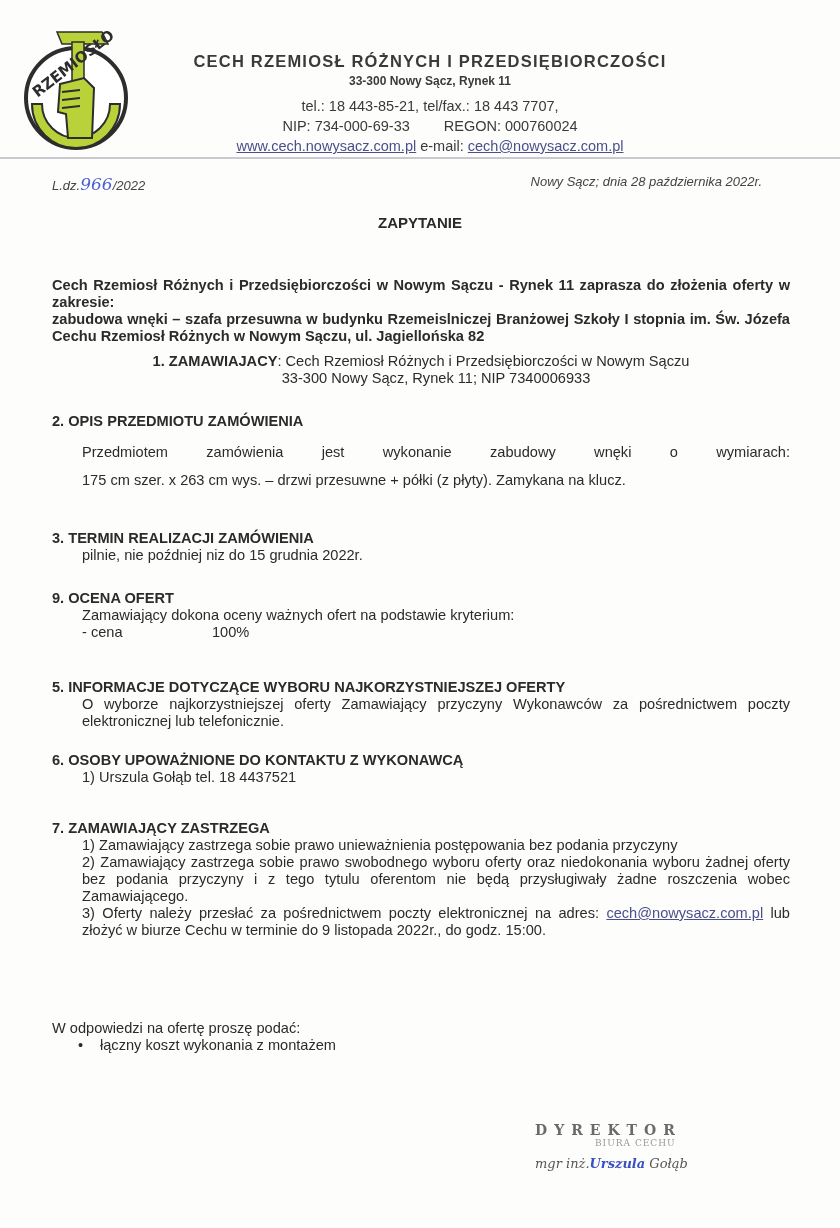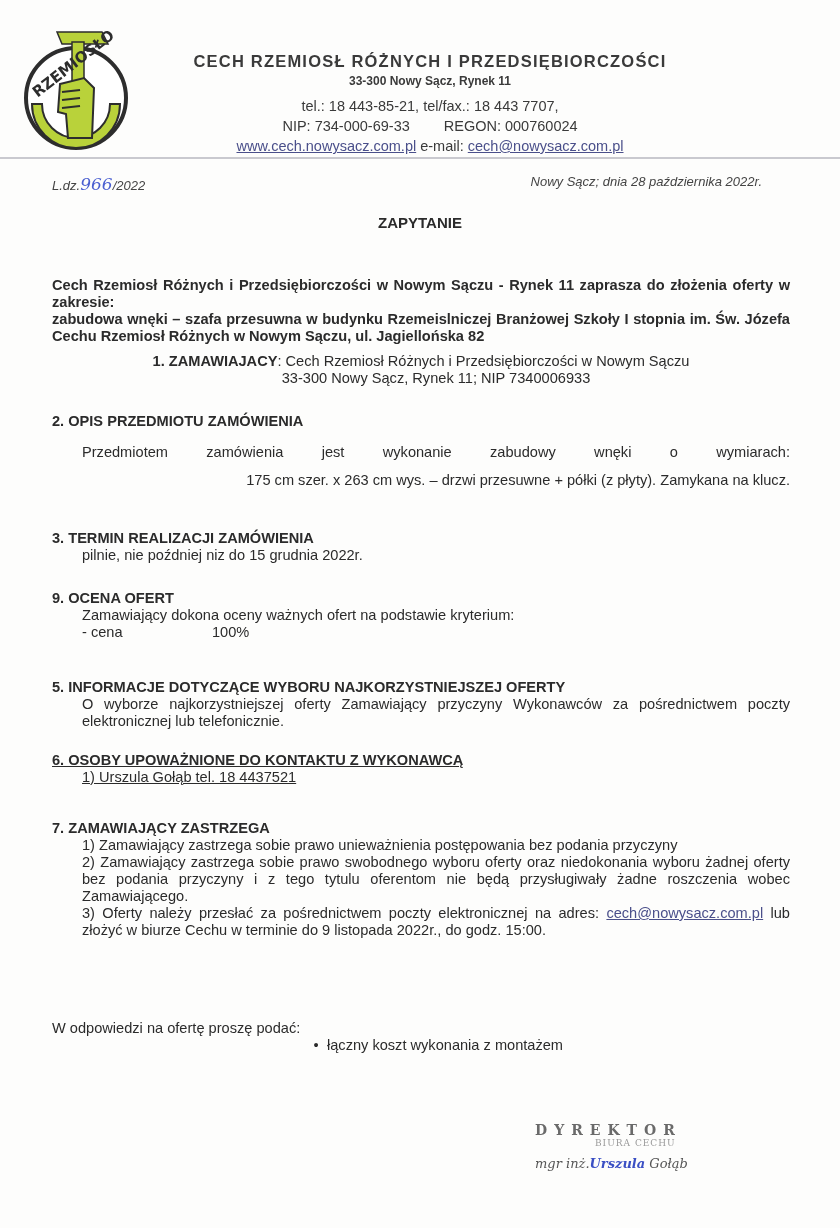--- a/index.html
+++ b/index.html
@@ -24,29 +24,29 @@
   .b { font-weight:bold; }
   .j { text-align:justify; text-align-last:left; }
   .jl { text-align:justify; text-align-last:justify; }
   #intro { top:265px; }
   .sec { position:absolute; left:52px; width:738px; font-size:14.6px; line-height:17px; }
   .sec .h { font-weight:bold; }
   .ind { padding-left:30px; }
   #s1 { top:353px;text-align:center; }
   #s2 { top:413px; }
   #s2 .p1 { margin-top:14px; }
-  #s2 .p2 { margin-top:11px;text-align:right; }
+  #s2 .p2 { margin-top:11px; }
   #s3 { top:530px; }
   #s4 { top:590px; }
   #s4 .tab { display:inline-block; width:130px; }
   #s5 { top:679px; }
-  #s6 { top:752px;text-decoration:underline; }
+  #s6 { top:752px; }
   #s7 { top:820px; }
   #reply { top:1020px; }
-  #reply .bullet { padding-left:26px;text-align:center; }
+  #reply .bullet { padding-left:26px; }
   #reply .dot { display:inline-block; width:22px; }
   #stamp { left:535px; top:1122px; width:190px; font-family:"DejaVu Serif", serif; color:#6a6a6a; }
   #stamp .d { font-size:14px; font-weight:bold; letter-spacing:7px; }
   #stamp .bc { font-size:9px; margin-left:60px; letter-spacing:1px; color:#9a9a9a; }
   #stamp .sig { font-size:13px; font-style:italic; margin-top:8px; color:#555; }
   #stamp .sig .scrawl { color:#3a4fc4; font-weight:bold; }
 </style>
 </head>
 <body>
 

